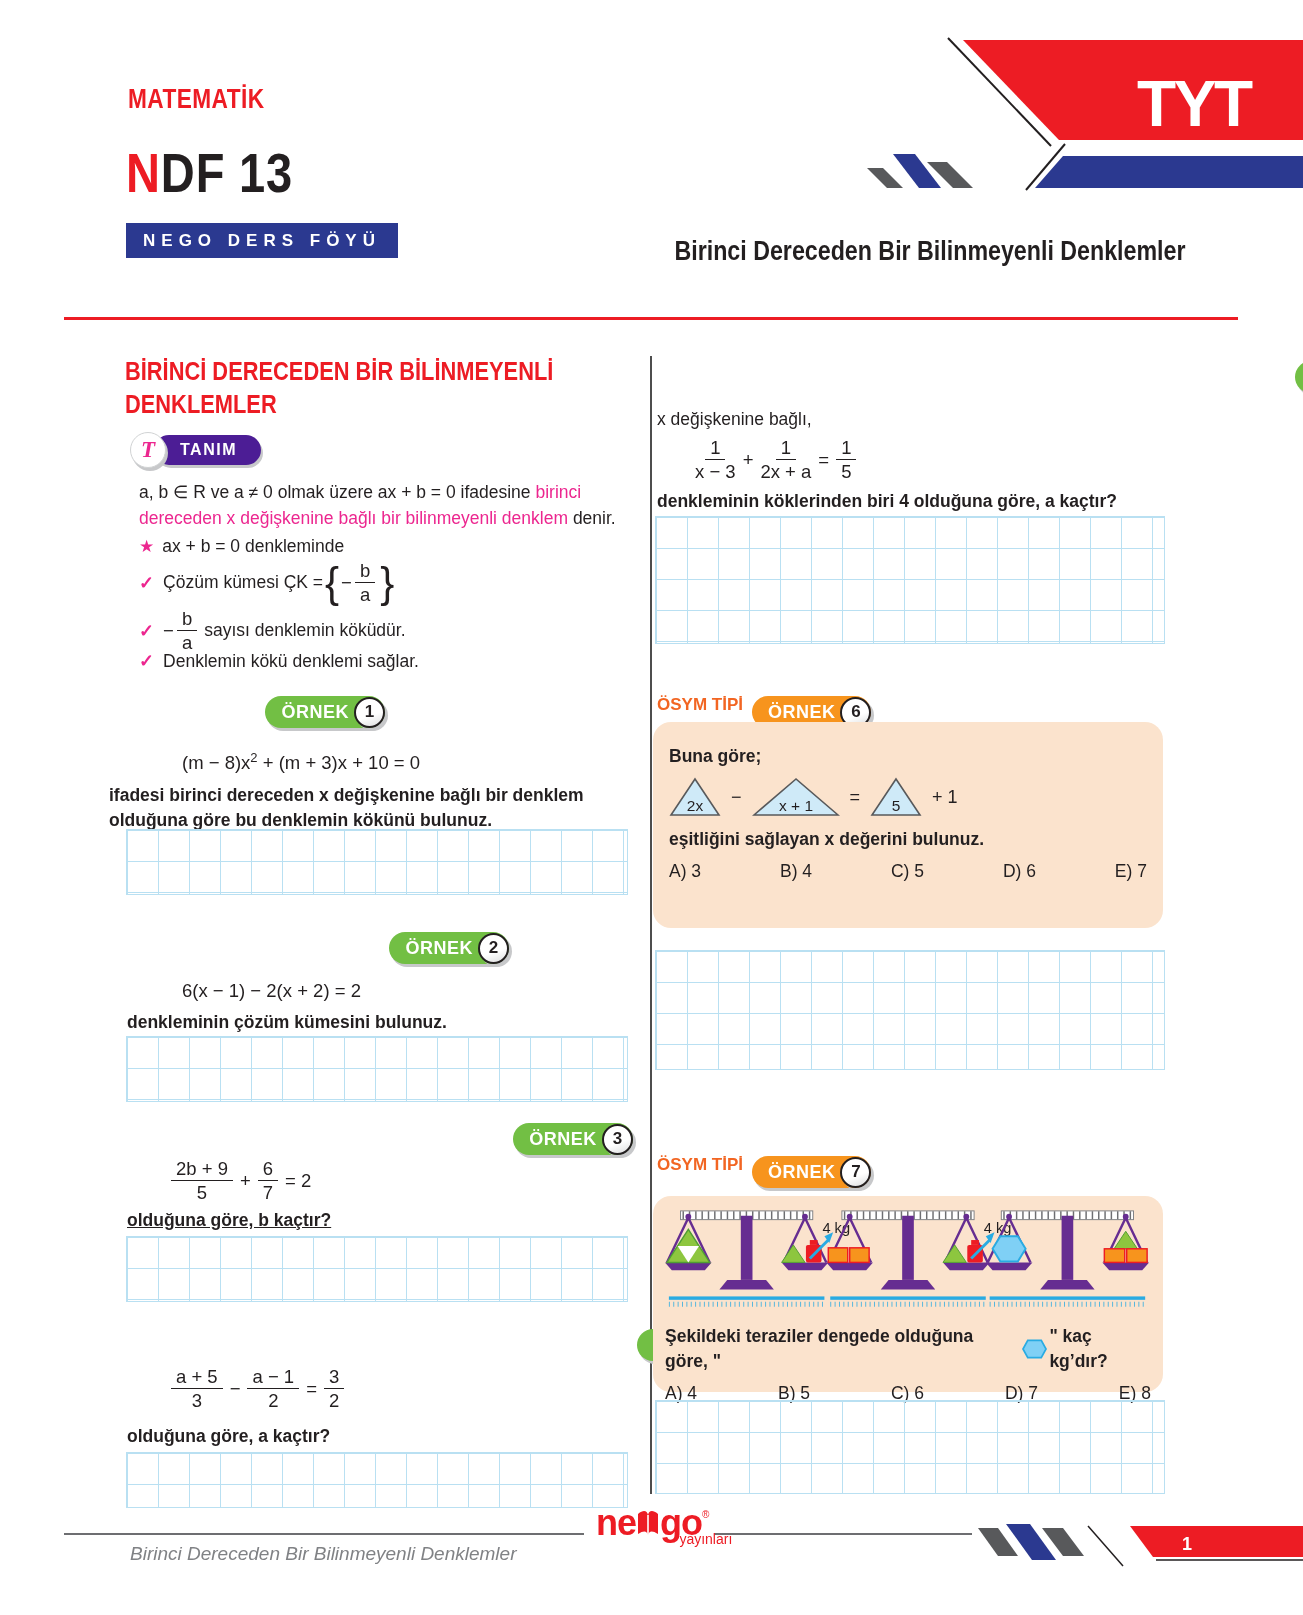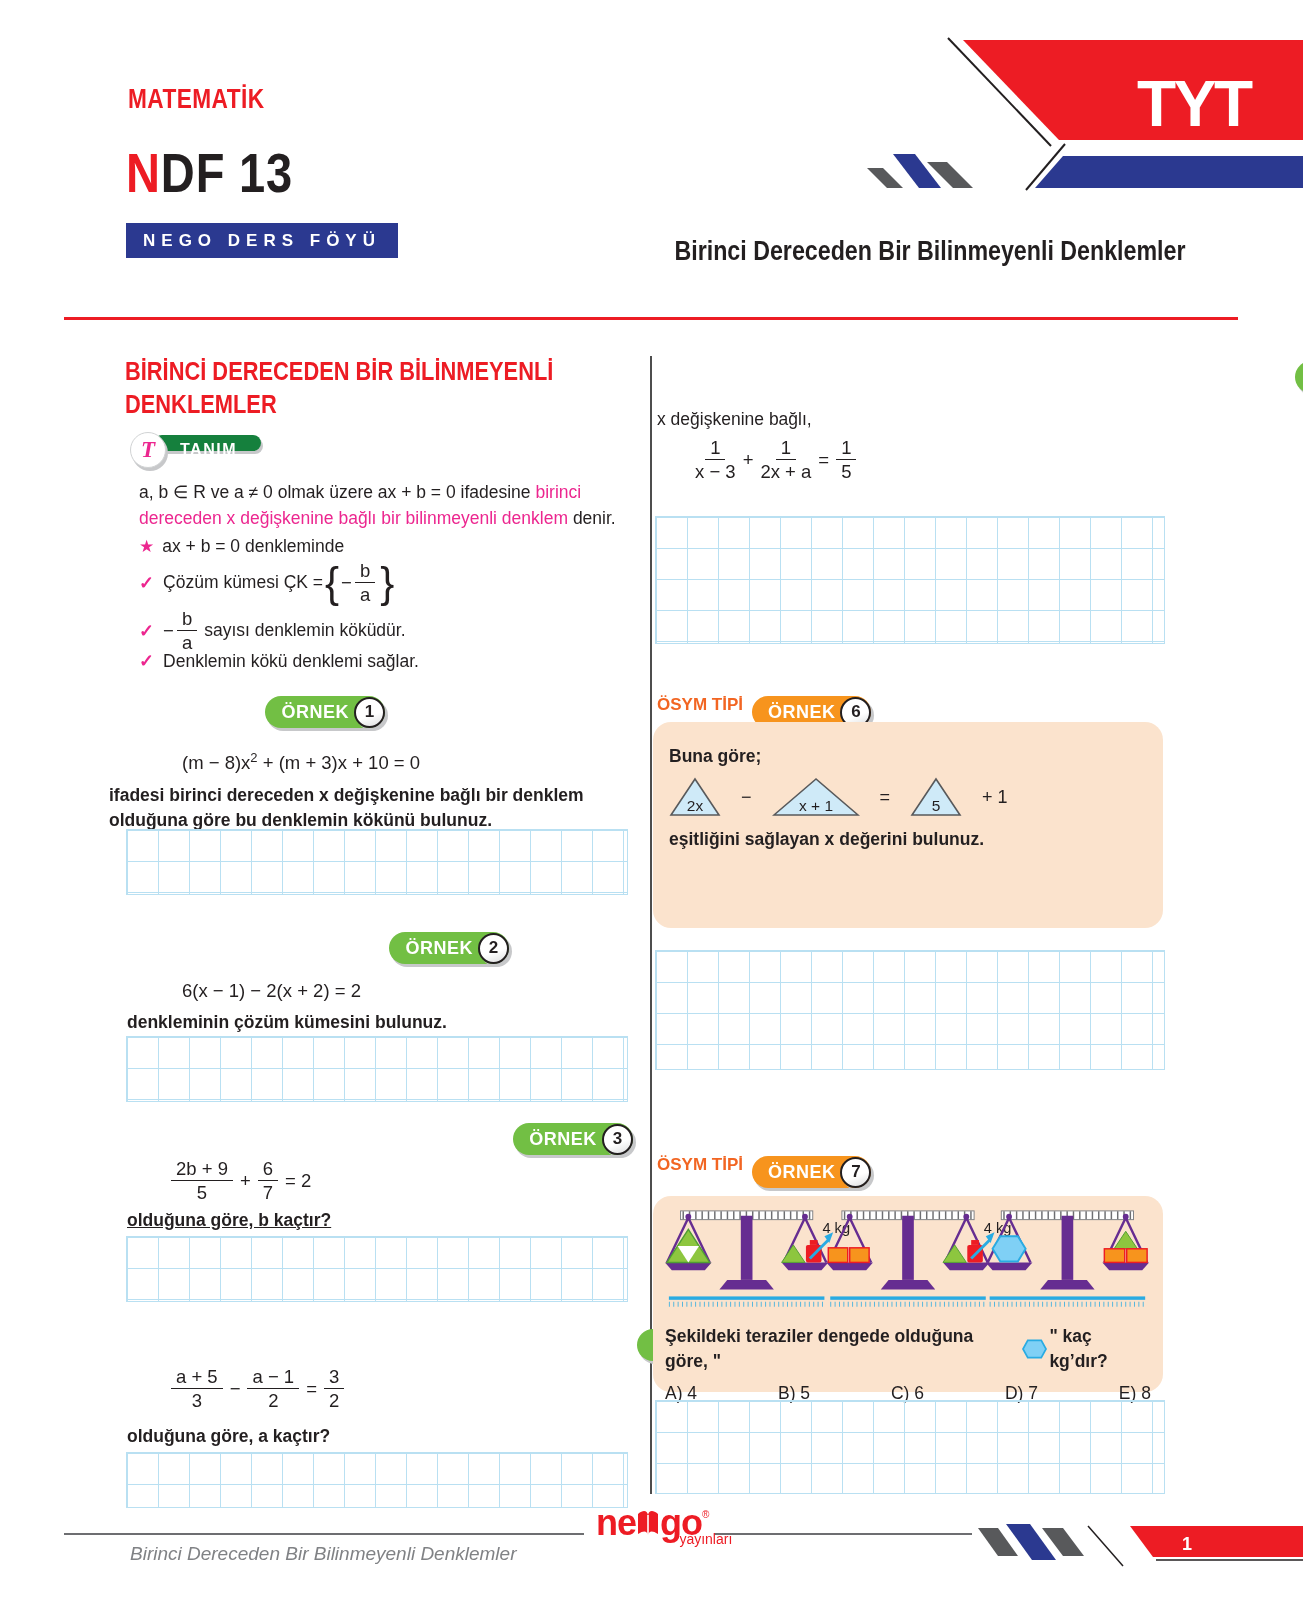--- a/index.html
+++ b/index.html
@@ -27,21 +27,21 @@
       font-weight:700;font-size:18px;letter-spacing:.5px;padding:0 36px 0 16px;border-radius:17px;
       box-shadow:2px 3px 0 #c7c8ca;}
   .badge.orange .pill{background:#f7941d;}
   .badge .circ{position:absolute;top:1px;right:0;width:31px;height:31px;box-sizing:border-box;
       background:linear-gradient(160deg,#ffffff 60%,#dcddde);border:2.5px solid #231f20;border-radius:50%;
       text-align:center;line-height:26px;font-weight:700;font-size:17px;color:#231f20;
       box-shadow:3px 3px 0 #c7c8ca;}
   .tag{color:#f26522;font-weight:700;font-size:17px;margin-right:9px;vertical-align:8px;}
 
   .tanim{position:relative;display:inline-block;padding-left:24px;height:36px;}
-  .tanim .pill{display:inline-block;height:16px;line-height:30px;background:#15803d;color:#fff;
+  .tanim .pill{display:inline-block;height:30px;line-height:30px;background:#4c1d95;color:#fff;
       font-weight:700;font-size:16px;letter-spacing:1.5px;padding:0 24px 0 26px;border-radius:15px;
       box-shadow:2px 3px 0 #c7c8ca;margin-top:3px;}
   .tanim .circ{position:absolute;left:0;top:0;width:36px;height:36px;border-radius:50%;background:#fff;
       border:1px solid #d1d3d4;box-shadow:2px 3px 0 #c7c8ca;color:#ec268f;box-sizing:border-box;
       font-family:"Liberation Serif",serif;font-style:italic;font-weight:700;font-size:23px;
       text-align:center;line-height:33px;}
 
   
   .para{font-size:17.5px;line-height:1.5;}
   .pink{color:#ec268f;}
@@ -232,46 +232,54 @@
     <span class="fr">
         <span class="n">1</span>
         <span class="d">2x + a</span>
       </span>
     <span style="margin:0 4px;">=</span>
     <span class="fr">
         <span class="n">1</span>
         <span class="d">5</span>
       </span>
   </div>
+  <div class="abs q" style="left:657px;top:489px;width:508px;">denkleminin köklerinden biri 4 olduğuna göre, a kaçtır?</div>
   <div class="abs grid" style="left:655px;top:516px;width:508px;height:126px;"></div>
 
   
   <div class="abs" style="left:657px;top:695px;">
     <span class="tag">ÖSYM TİPİ</span><span class="badge orange"><span class="pill">ÖRNEK</span><span class="circ">6</span></span>
   </div>
   <div class="abs peach" style="left:653px;top:722px;width:510px;height:206px;">
     <div class="q" style="margin-top:10px;">Buna göre;</div>
-    <div class="row" style="margin-top:8px;gap:20px;font-size:18px;">
+    <div class="row" style="margin-top:8px;gap:10px;font-size:18px;">
       <svg class="tri" width="52" height="40" viewBox="0 0 52 40">
           <polygon points="26,2 2,38 50,38"></polygon>
           <text x="26" y="34">2x</text>
         </svg>
       <span>−</span>
       <svg class="tri" width="88" height="40" viewBox="0 0 88 40">
           <polygon points="44,2 2,38 86,38"></polygon>
           <text x="44" y="34">x + 1</text>
         </svg>
       <span>=</span>
       <svg class="tri" width="52" height="40" viewBox="0 0 52 40">
           <polygon points="26,2 2,38 50,38"></polygon>
           <text x="26" y="34">5</text>
         </svg>
       <span>+ 1</span>
     </div>
     <div class="q" style="margin-top:10px;">eşitliğini sağlayan x değerini bulunuz.</div>
+    <div class="opts">
+      <span>A) 3</span>
+      <span>B) 4</span>
+      <span>C) 5</span>
+      <span>D) 6</span>
+      <span>E) 7</span>
+    </div>
   </div>
   <div class="abs grid" style="left:655px;top:950px;width:508px;height:118px;"></div>
 
   
   <div class="abs" style="left:657px;top:1155px;">
     <span class="tag">ÖSYM TİPİ</span><span class="badge orange"><span class="pill">ÖRNEK</span><span class="circ">7</span></span>
   </div>
   <div class="abs peach" style="left:653px;top:1196px;width:510px;height:196px;padding:8px 12px;">
     <svg width="486" height="110" viewBox="0 0 500 113">
 

